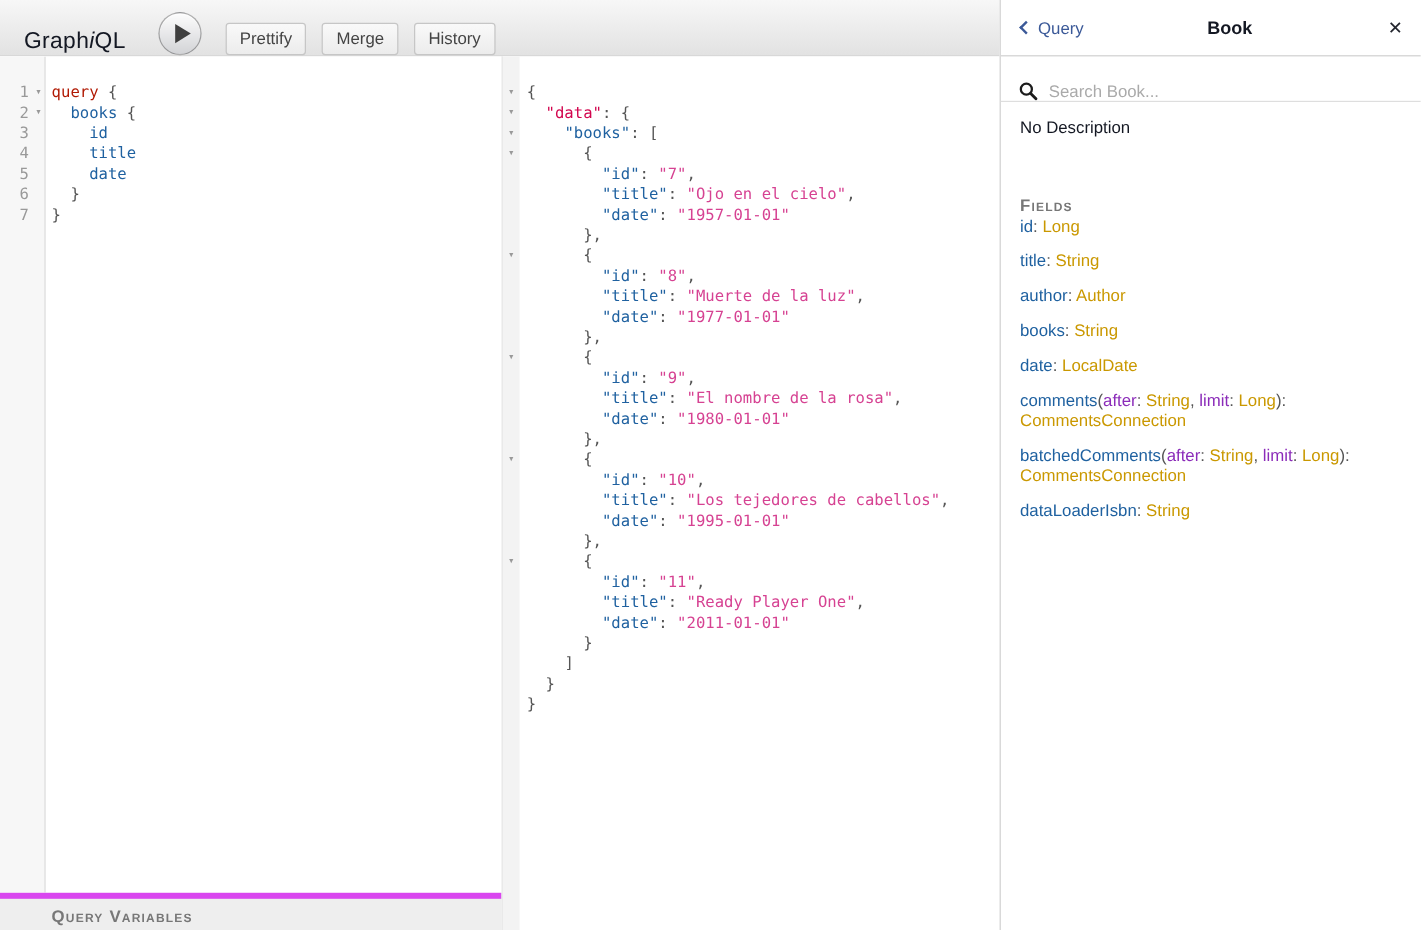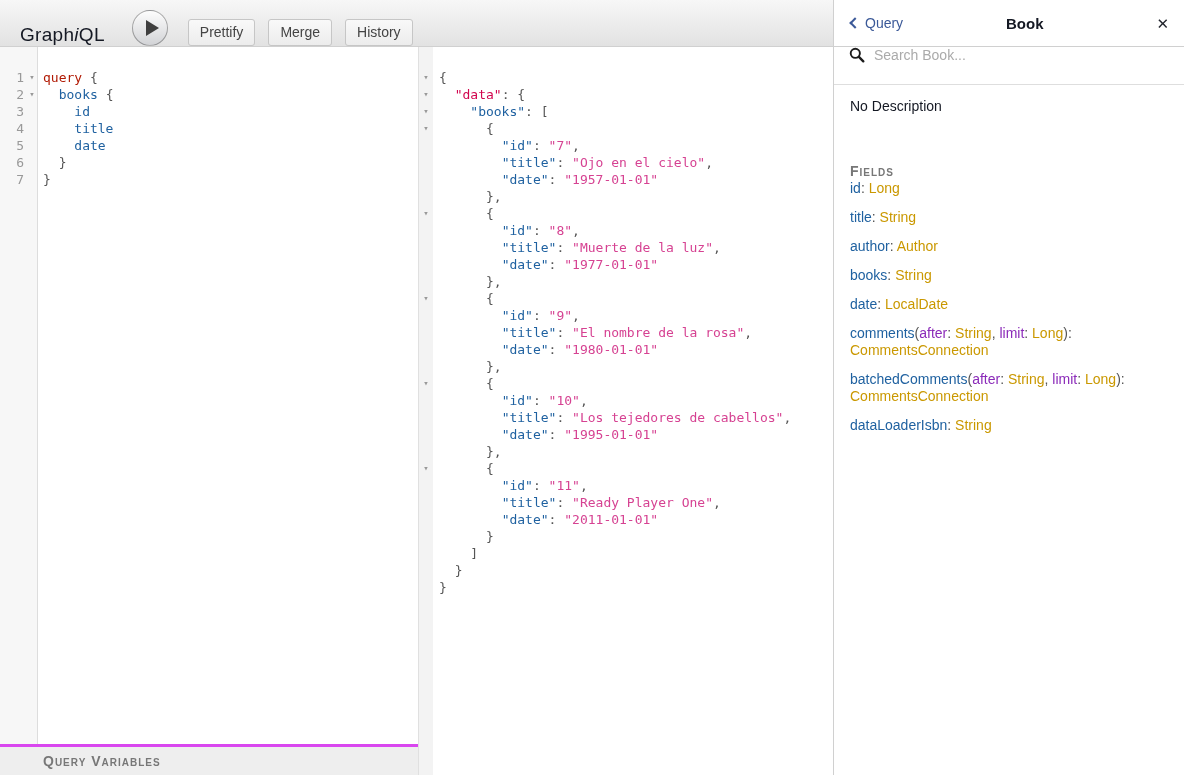--- a/index.html
+++ b/index.html
@@ -37,21 +37,21 @@
     font-size:13px;height:17px;line-height:17px}
   .ln{color:#999;text-align:right;padding-right:3px}
   .fold{color:#999;font-size:9px;text-align:center;cursor:pointer}
   .code{flex:1;padding:22px 0 0 5px;white-space:pre;color:#141823;cursor:text}
   .cl{white-space:pre}
   .tk-kw{color:#B11A04}
   .tk-prop{color:#1F61A0}
   .tk-str{color:#D64292}
   .tk-def{color:#D2054E}
   .tk-pn{color:#555}
-  .variables-bar{height:31px;flex-shrink:0;background:#eee;border-top:3px solid #d946ef;
+  .variables-bar{height:31px;flex-shrink:0;background:#eee;border-top:5px solid #d946ef;
     padding:6px 0 0 43px;font-size:14px;font-weight:bold;color:#777;
     font-variant:small-caps;letter-spacing:1px;cursor:pointer}
 
   
   .result-pane{flex:1;display:flex;background:#fff;border-left:1px solid #e0e0e0;min-width:0}
   .result-gutter{width:14px;flex-shrink:0;background:#f3f3f3;padding-top:22px}
   .result-gutter .fold{width:14px}
   .result-code{flex:1;padding:22px 0 0 6px;white-space:pre;overflow:hidden}
 
   
@@ -59,21 +59,21 @@
     display:flex;flex-direction:column}
   .docs-header{height:47px;flex-shrink:0;border-bottom:1px solid #d0d0d0;
     display:flex;align-items:center;padding:0 15px}
   .back-link{display:flex;align-items:center;color:#3B5998;font-size:14px;cursor:pointer;flex-shrink:0}
   .chev{width:8px;height:8px;border-left:2px solid #3B5998;border-bottom:2px solid #3B5998;
     transform:rotate(45deg);margin-right:6px;margin-left:2px}
   .docs-title{flex:1;text-align:center;font-weight:bold;font-size:15px;color:#141823;
     padding-right:4px}
   .close-btn{font-size:15px;color:#23262e;cursor:pointer;margin-left:6px;line-height:1}
   .search-row{height:38px;flex-shrink:0;border-bottom:1px solid #dedede;
-    display:flex;align-items:flex-start;padding:0 15px}
+    display:flex;align-items:flex-end;padding:0 15px}
   .search-input{border:none;outline:none;flex:1;font-size:14px;margin-left:9px;color:#333;
     background:transparent;font-family:"Liberation Sans",sans-serif}
   .search-input::placeholder{color:#aaa}
   .docs-body{padding:13px 16px;overflow:hidden}
   .no-desc{font-size:14px;color:#141823;margin-bottom:49px}
   .cat-title{font-size:14px;color:#777;font-weight:bold;font-variant:small-caps;
     letter-spacing:1px;margin-bottom:1px}
   .field-item{font-size:14px;line-height:17px;margin-bottom:12px;color:#555;
     word-wrap:break-word}
   .field-name{color:#1F61A0;cursor:pointer}

